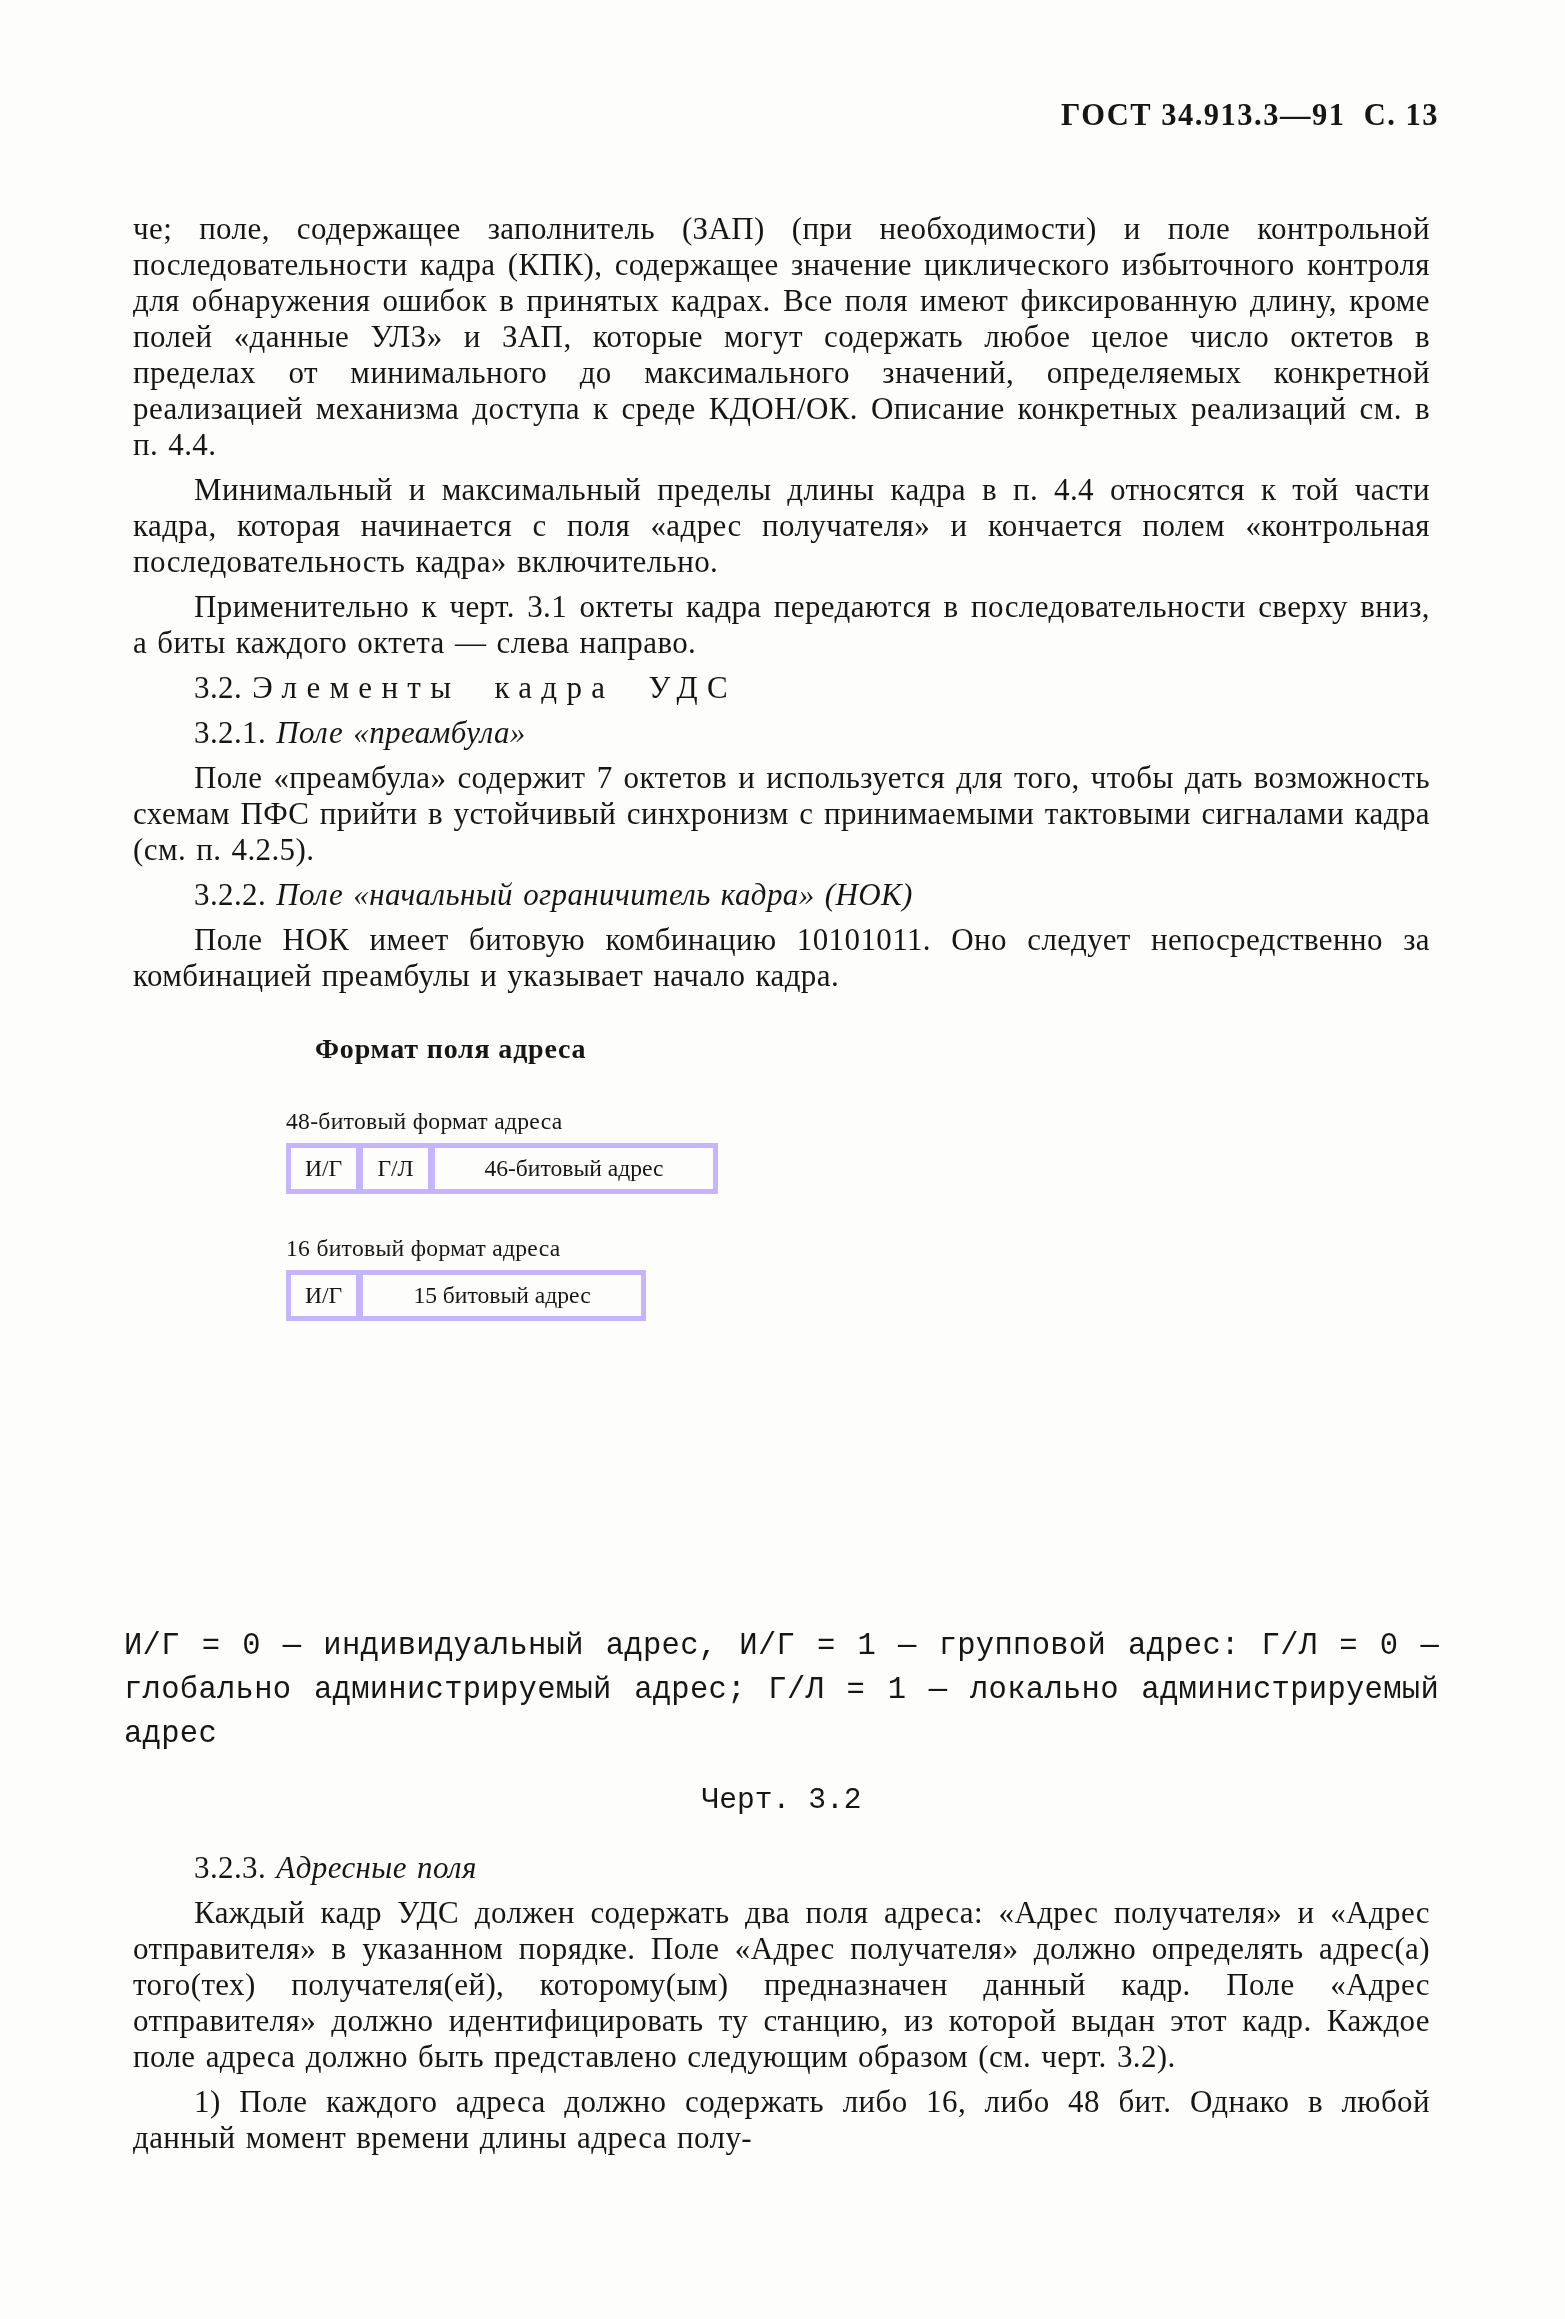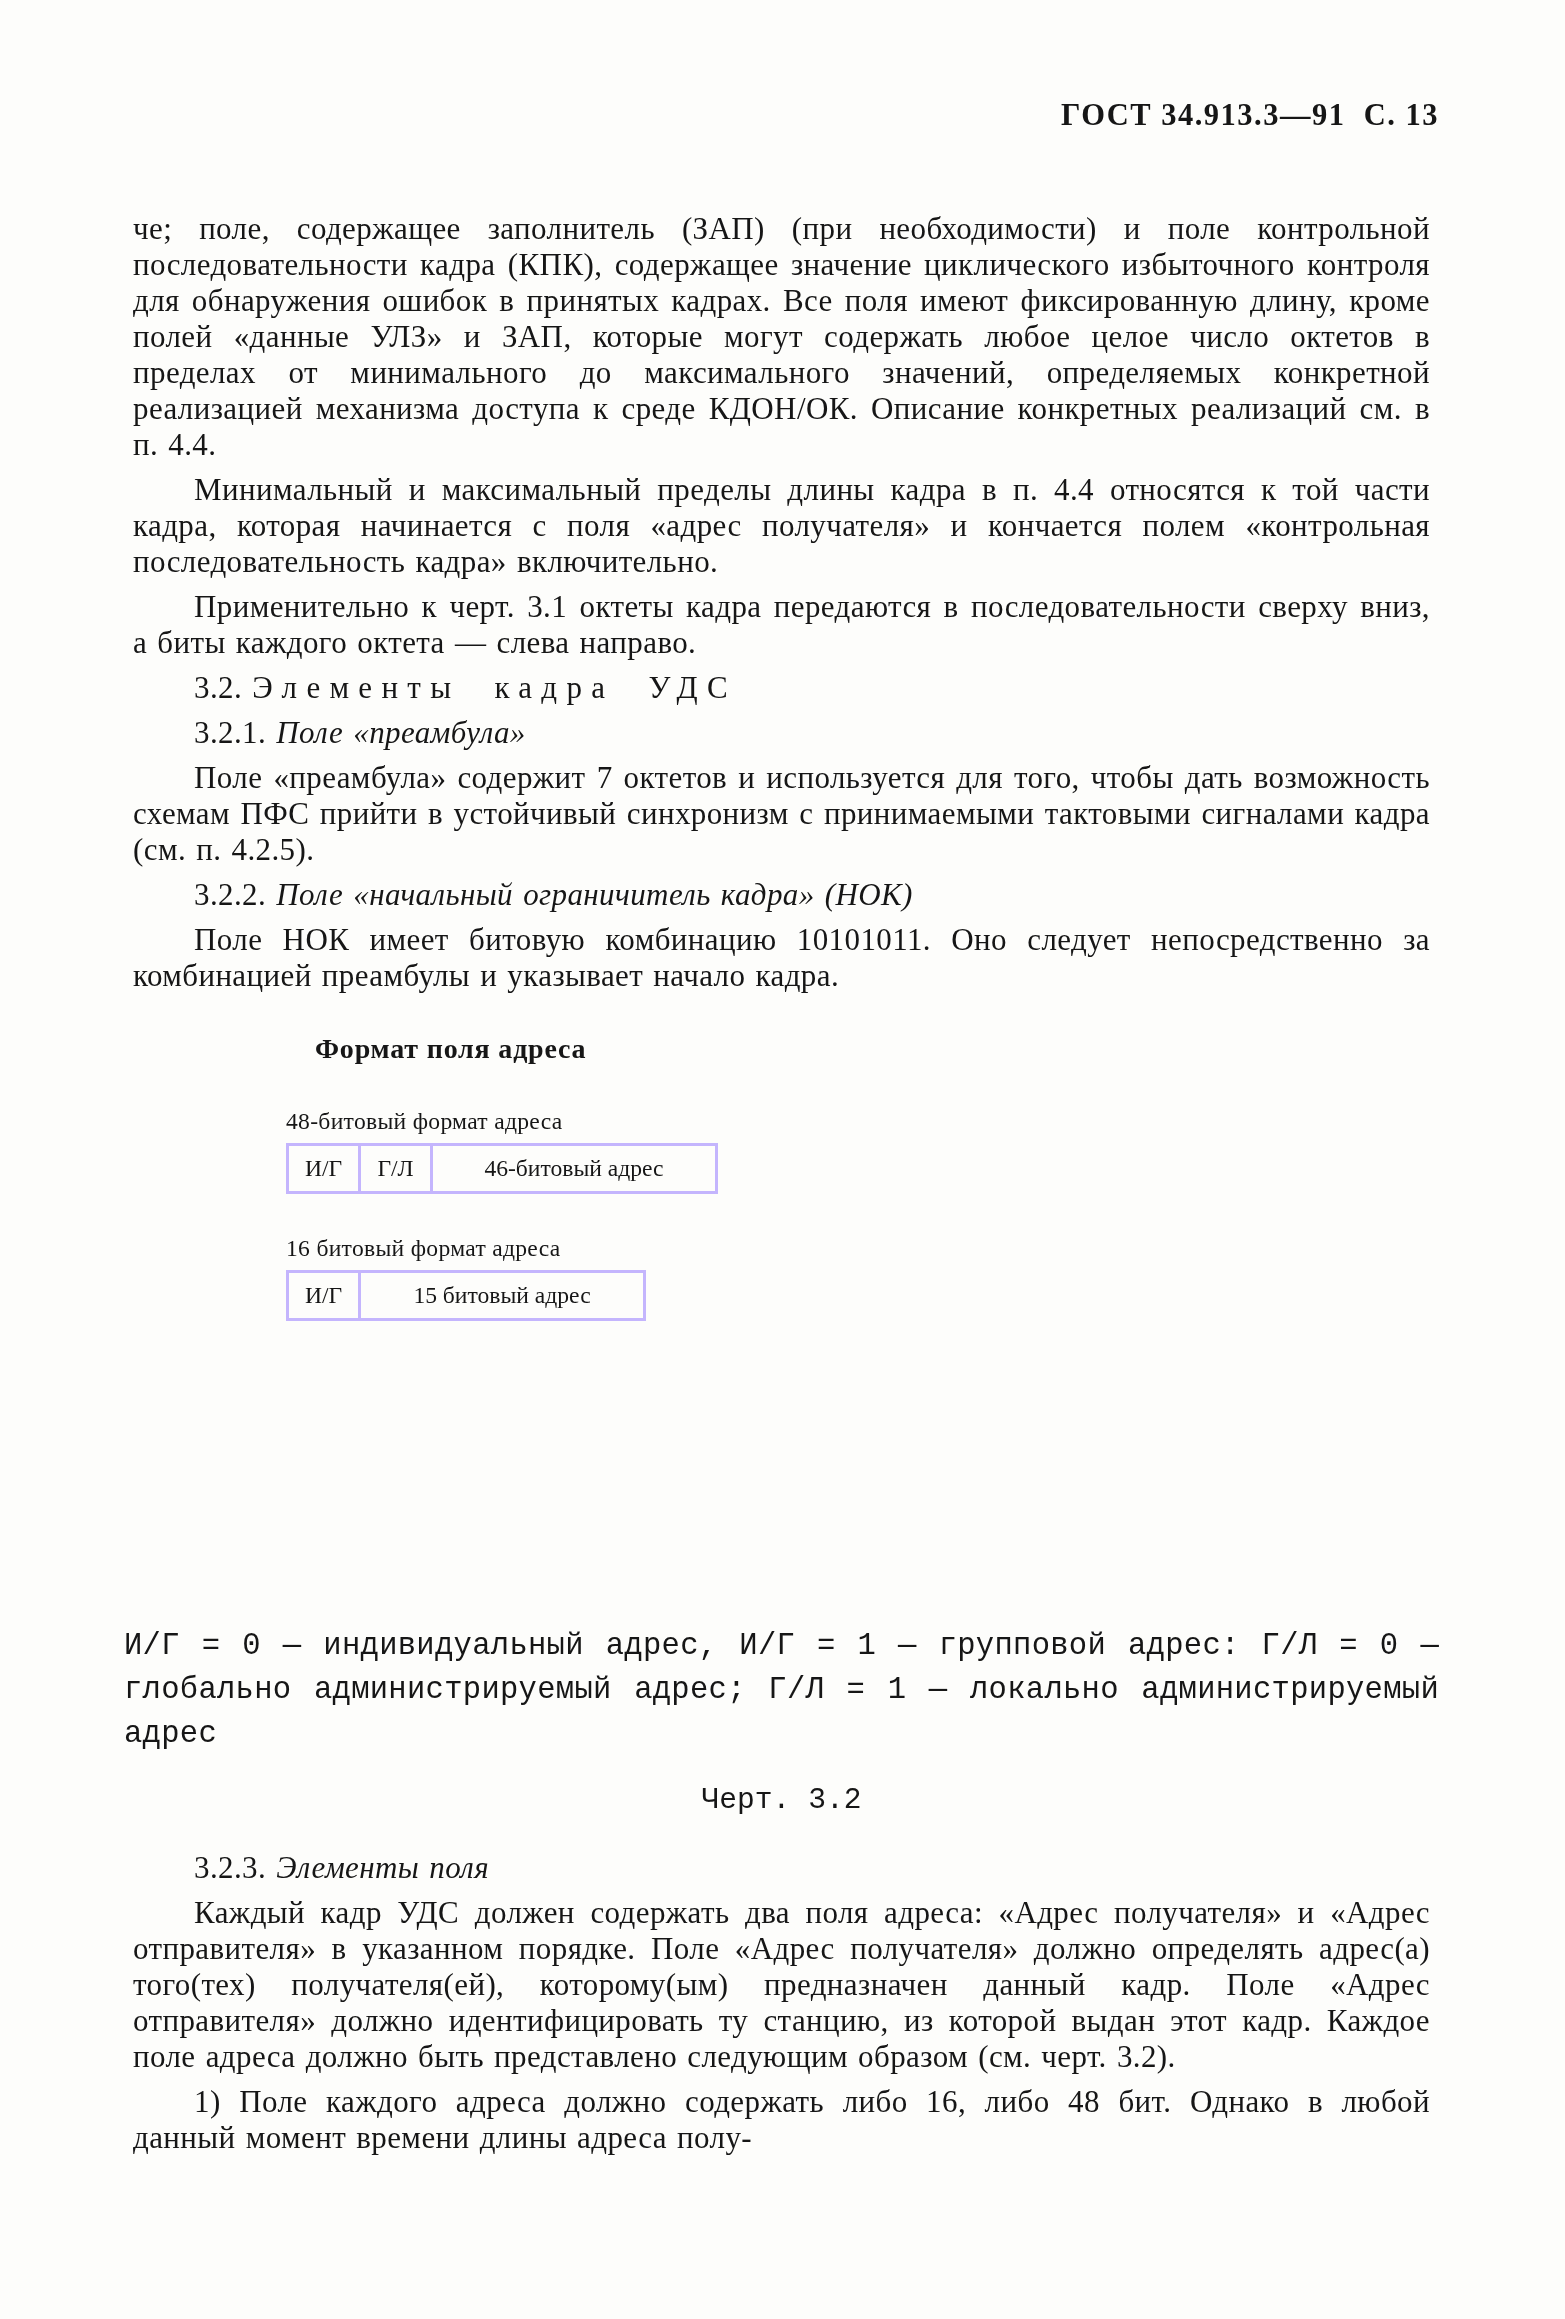--- a/index.html
+++ b/index.html
@@ -58,21 +58,21 @@
     font-size: 23.6px;
     letter-spacing: 0.3px;
     margin: 0 0 7.9px 162px;
   }
   .boxrow {
     display: flex;
     margin: 0 0 41px 162px;
   }
   .cell {
     box-sizing: border-box;
-    border: 3px solid #c4b5fd;
+    border: 5px solid #c4b5fd;
     height: 51px;
     display: flex;
     align-items: center;
     justify-content: center;
     font-size: 23.6px;
     background: #fdfdfb;
     margin-left: -3px;
   }
   .cell:first-child { margin-left: 0; }
   .c-small { width: 75px; }
@@ -135,21 +135,21 @@
             <div class="cell c-wide">15 битовый адрес</div>
           </div>
         </div>
         <div class="fig-right">
           <div class="legend">И/Г = 0 — индивидуальный адрес, И/Г = 1 — групповой адрес: Г/Л = 0 — глобально администрируемый адрес; Г/Л = 1 — локально администрируемый адрес</div>
           <div class="fig-caption">Черт. 3.2</div>
         </div>
       </div>
     </div>
 
-    <p class="heading"><span>3.2.3.</span> <span class="it">Элементы поля</span></p>
+    <p class="heading"><span>3.2.3.</span> <span class="it">Адресные поля</span></p>
 
     <p class="indent">Каждый кадр УДС должен содержать два поля адреса: «Адрес получателя» и «Адрес отправителя» в указанном порядке. Поле «Адрес получателя» должно определять адрес(а) того(тех) получателя(ей), которому(ым) предназначен данный кадр. Поле «Адрес отправителя» должно идентифицировать ту станцию, из которой выдан этот кадр. Каждое поле адреса должно быть представлено следующим образом (см. черт. 3.2).</p>
 
     <p class="indent">1) Поле каждого адреса должно содержать либо 16, либо 48 бит. Однако в любой данный момент времени длины адреса полу-</p>
 
   </div>
 </div>
 
 
 </body></html>

